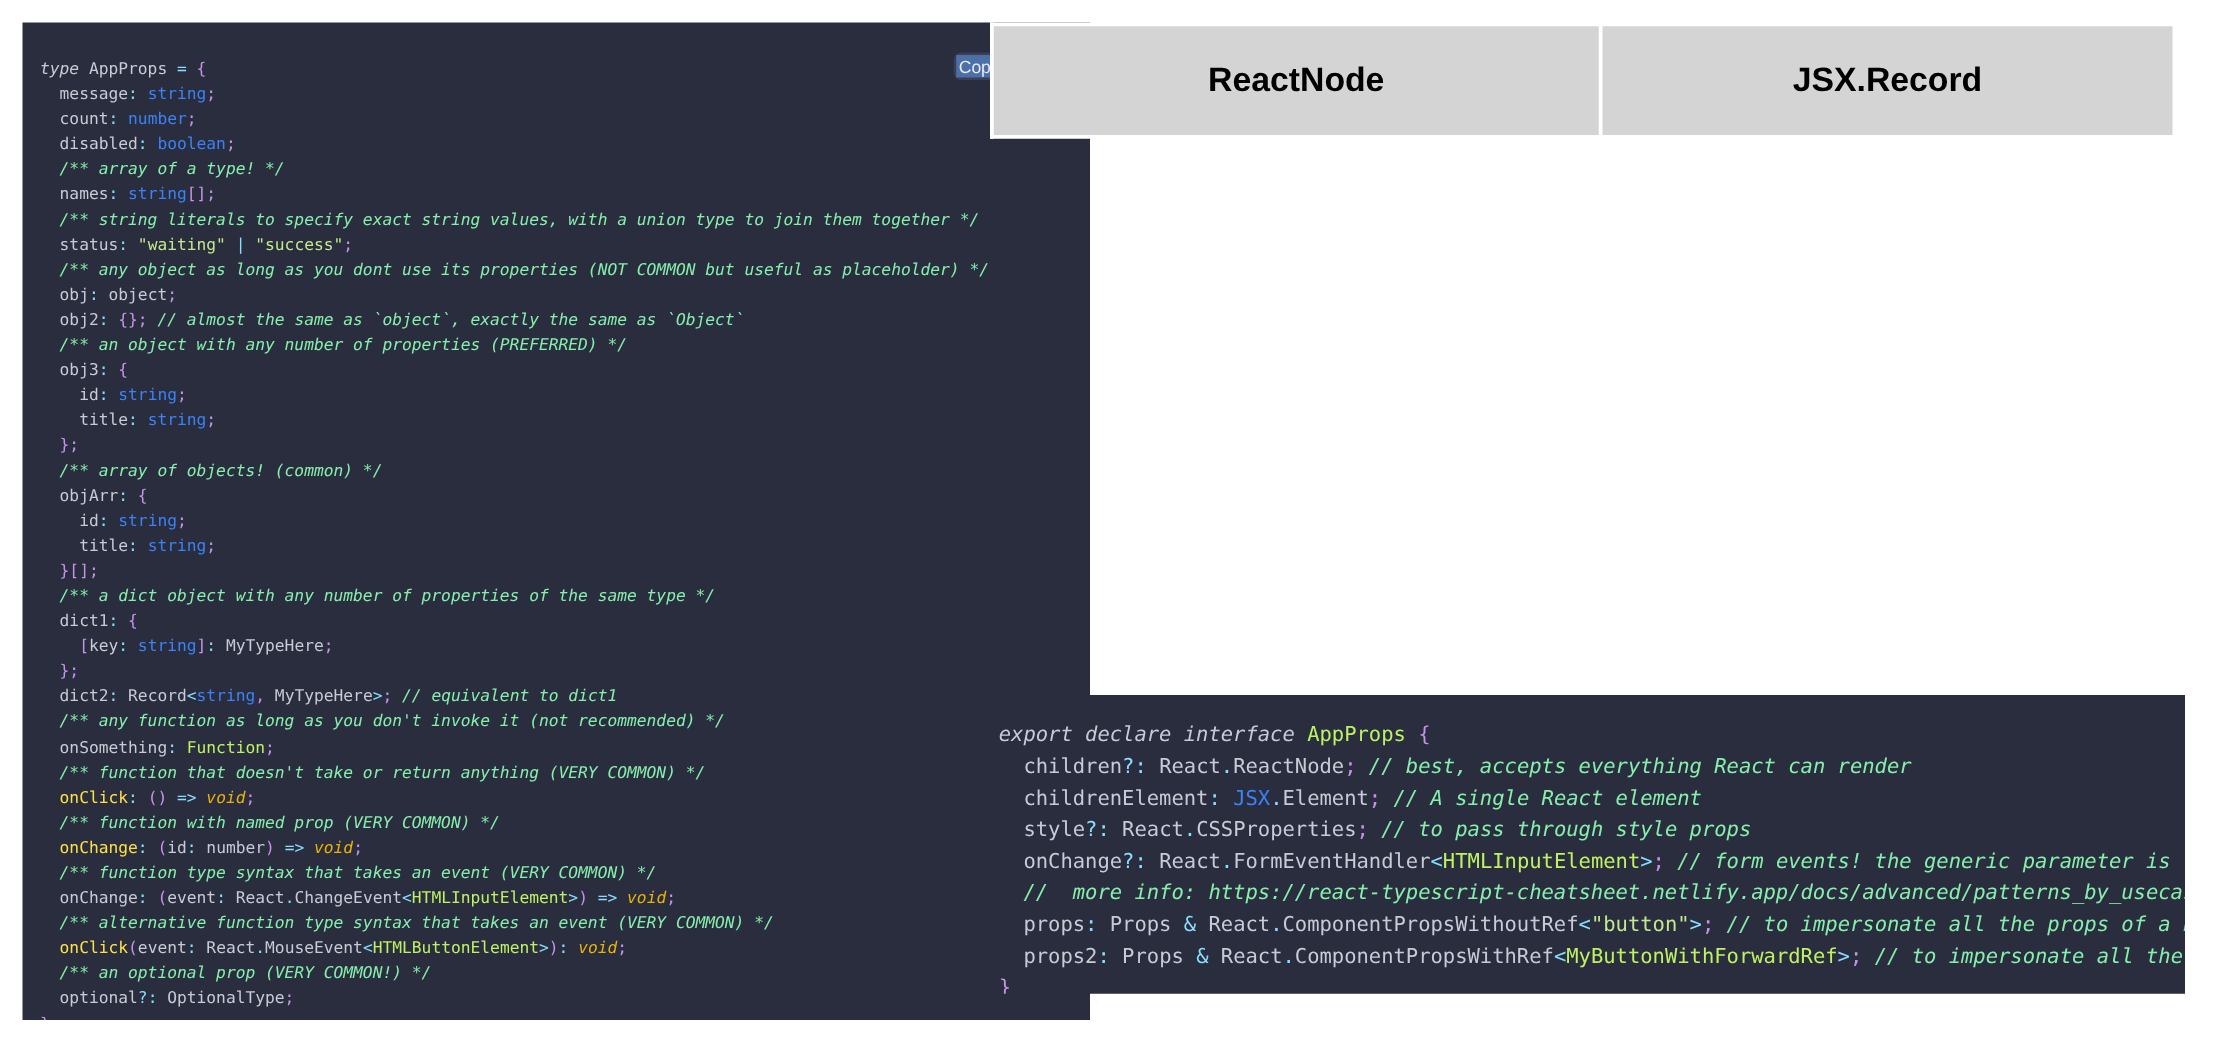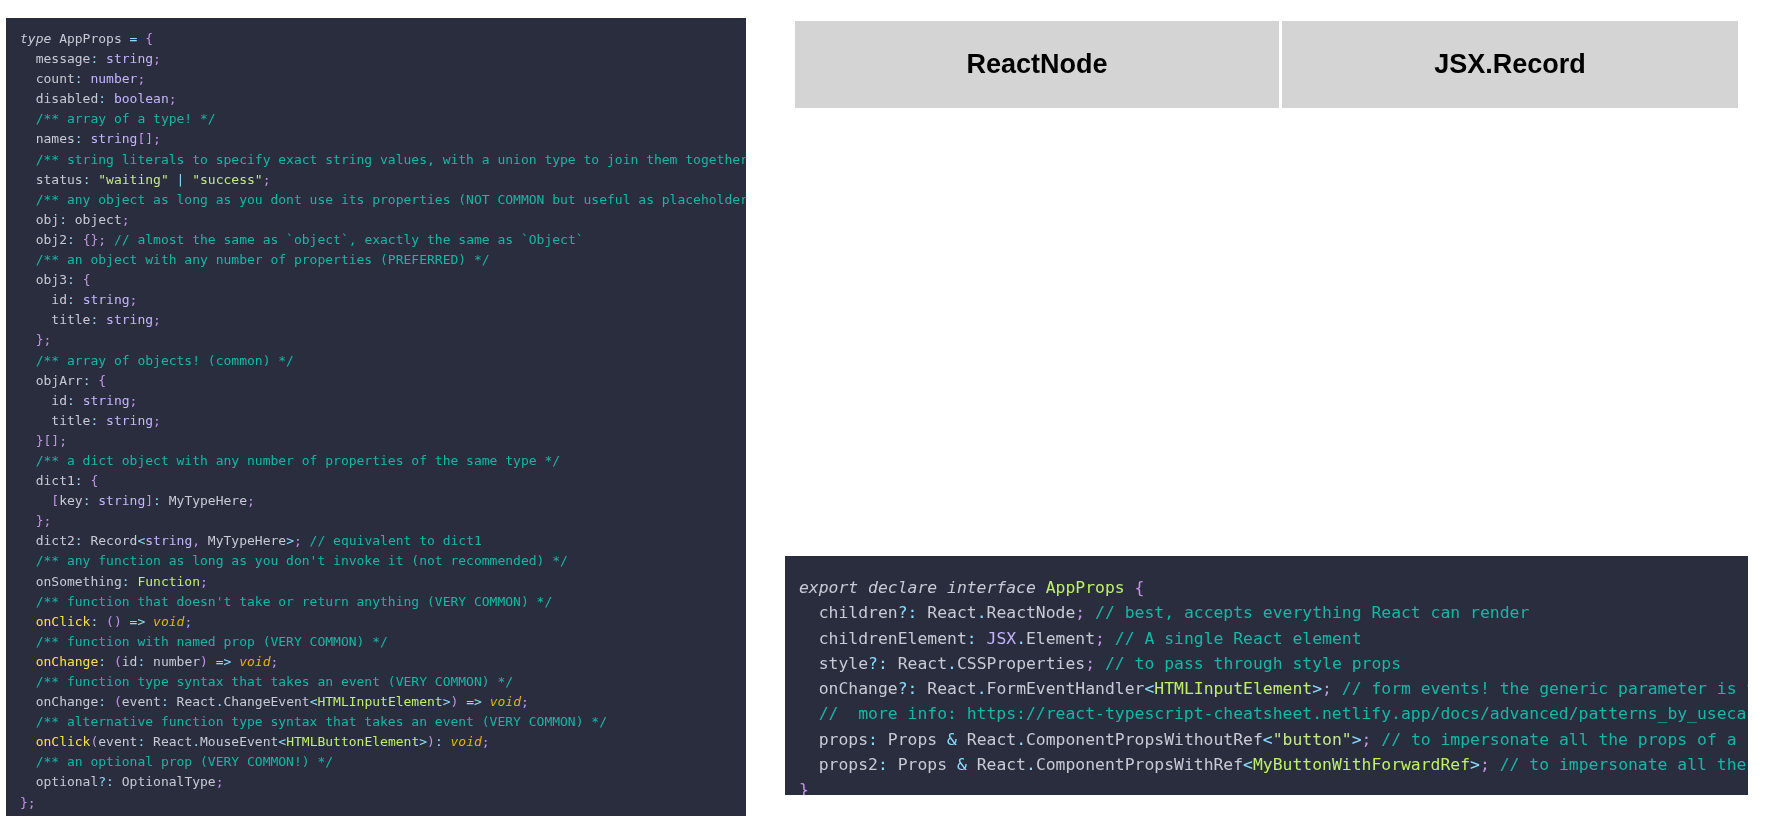--- a/index.html
+++ b/index.html
@@ -1,29 +1,29 @@
 <!DOCTYPE html>
 <html><head>
 <meta charset="utf-8">
 <style>
   html, body { margin: 0; padding: 0; background: #ffffff; }
   body { width: 1774px; height: 837px; position: relative; overflow: hidden; font-family: "DejaVu Sans", sans-serif; }
   .code-panel { position: absolute; background: #292d3e; box-sizing: border-box; overflow: hidden; }
-  #left-panel { left: 6px; top: 18px; width: 740px; height: 798px; padding: 11px 0 0 14px; }
+  #left-panel { left: 18px; top: 18px; width: 854px; height: 798px; padding: 28px 0 0 14px; }
   #bottom-panel { left: 785px; top: 556px; width: 963px; height: 239px; padding: 19px 0 0 14px; }
   .code { font-family: "DejaVu Sans Mono", monospace; white-space: pre; color: #c8cbd6; }
   #left-panel .code { font-size: 13px; line-height: 20.1px; }
   #bottom-panel .code { font-size: 16.4px; line-height: 25.3px; }
   .line { display: block; height: auto; }
   .kw { font-style: italic; color: #c8cbd6; }
   .p { color: #c792ea; }
-  .t { color: #c4b5fd; }
+  .t { color: #3b82f6; }
   .s { color: #c3e88d; }
   .y { color: #bef264; }
-  .c { color: #14b8a6; }
+  .c { color: #86efac; font-style: italic; }
   .op { color: #89ddff; }
   .v { font-style: italic; color: #eab308; }
   .f { color: #fde047; }
   #copy-btn { position: absolute; left: 745px; top: 24px; background: #3a3f58; border-radius: 6px; padding: 2px; }
   #copy-btn span { background: #4d6fa8; color: #e8ecf5; font-family: "Liberation Sans", sans-serif; font-size: 14px; padding: 1px 2px; display: block; }
   #compare-table { position: absolute; left: 792px; top: 18px; width: 949px; border-collapse: collapse; table-layout: fixed; }
   #compare-table td, #compare-table th { background: #d4d4d4; border: 3px solid #ffffff; text-align: center; vertical-align: middle; font-family: "Liberation Sans", sans-serif; color: #000000; padding: 0 6px; }
   #compare-table th { font-size: 27px; font-weight: bold; height: 87px; }
   #compare-table td { font-size: 27px; line-height: 44px; }
   #compare-table tr.r2 td { height: 292px; }

